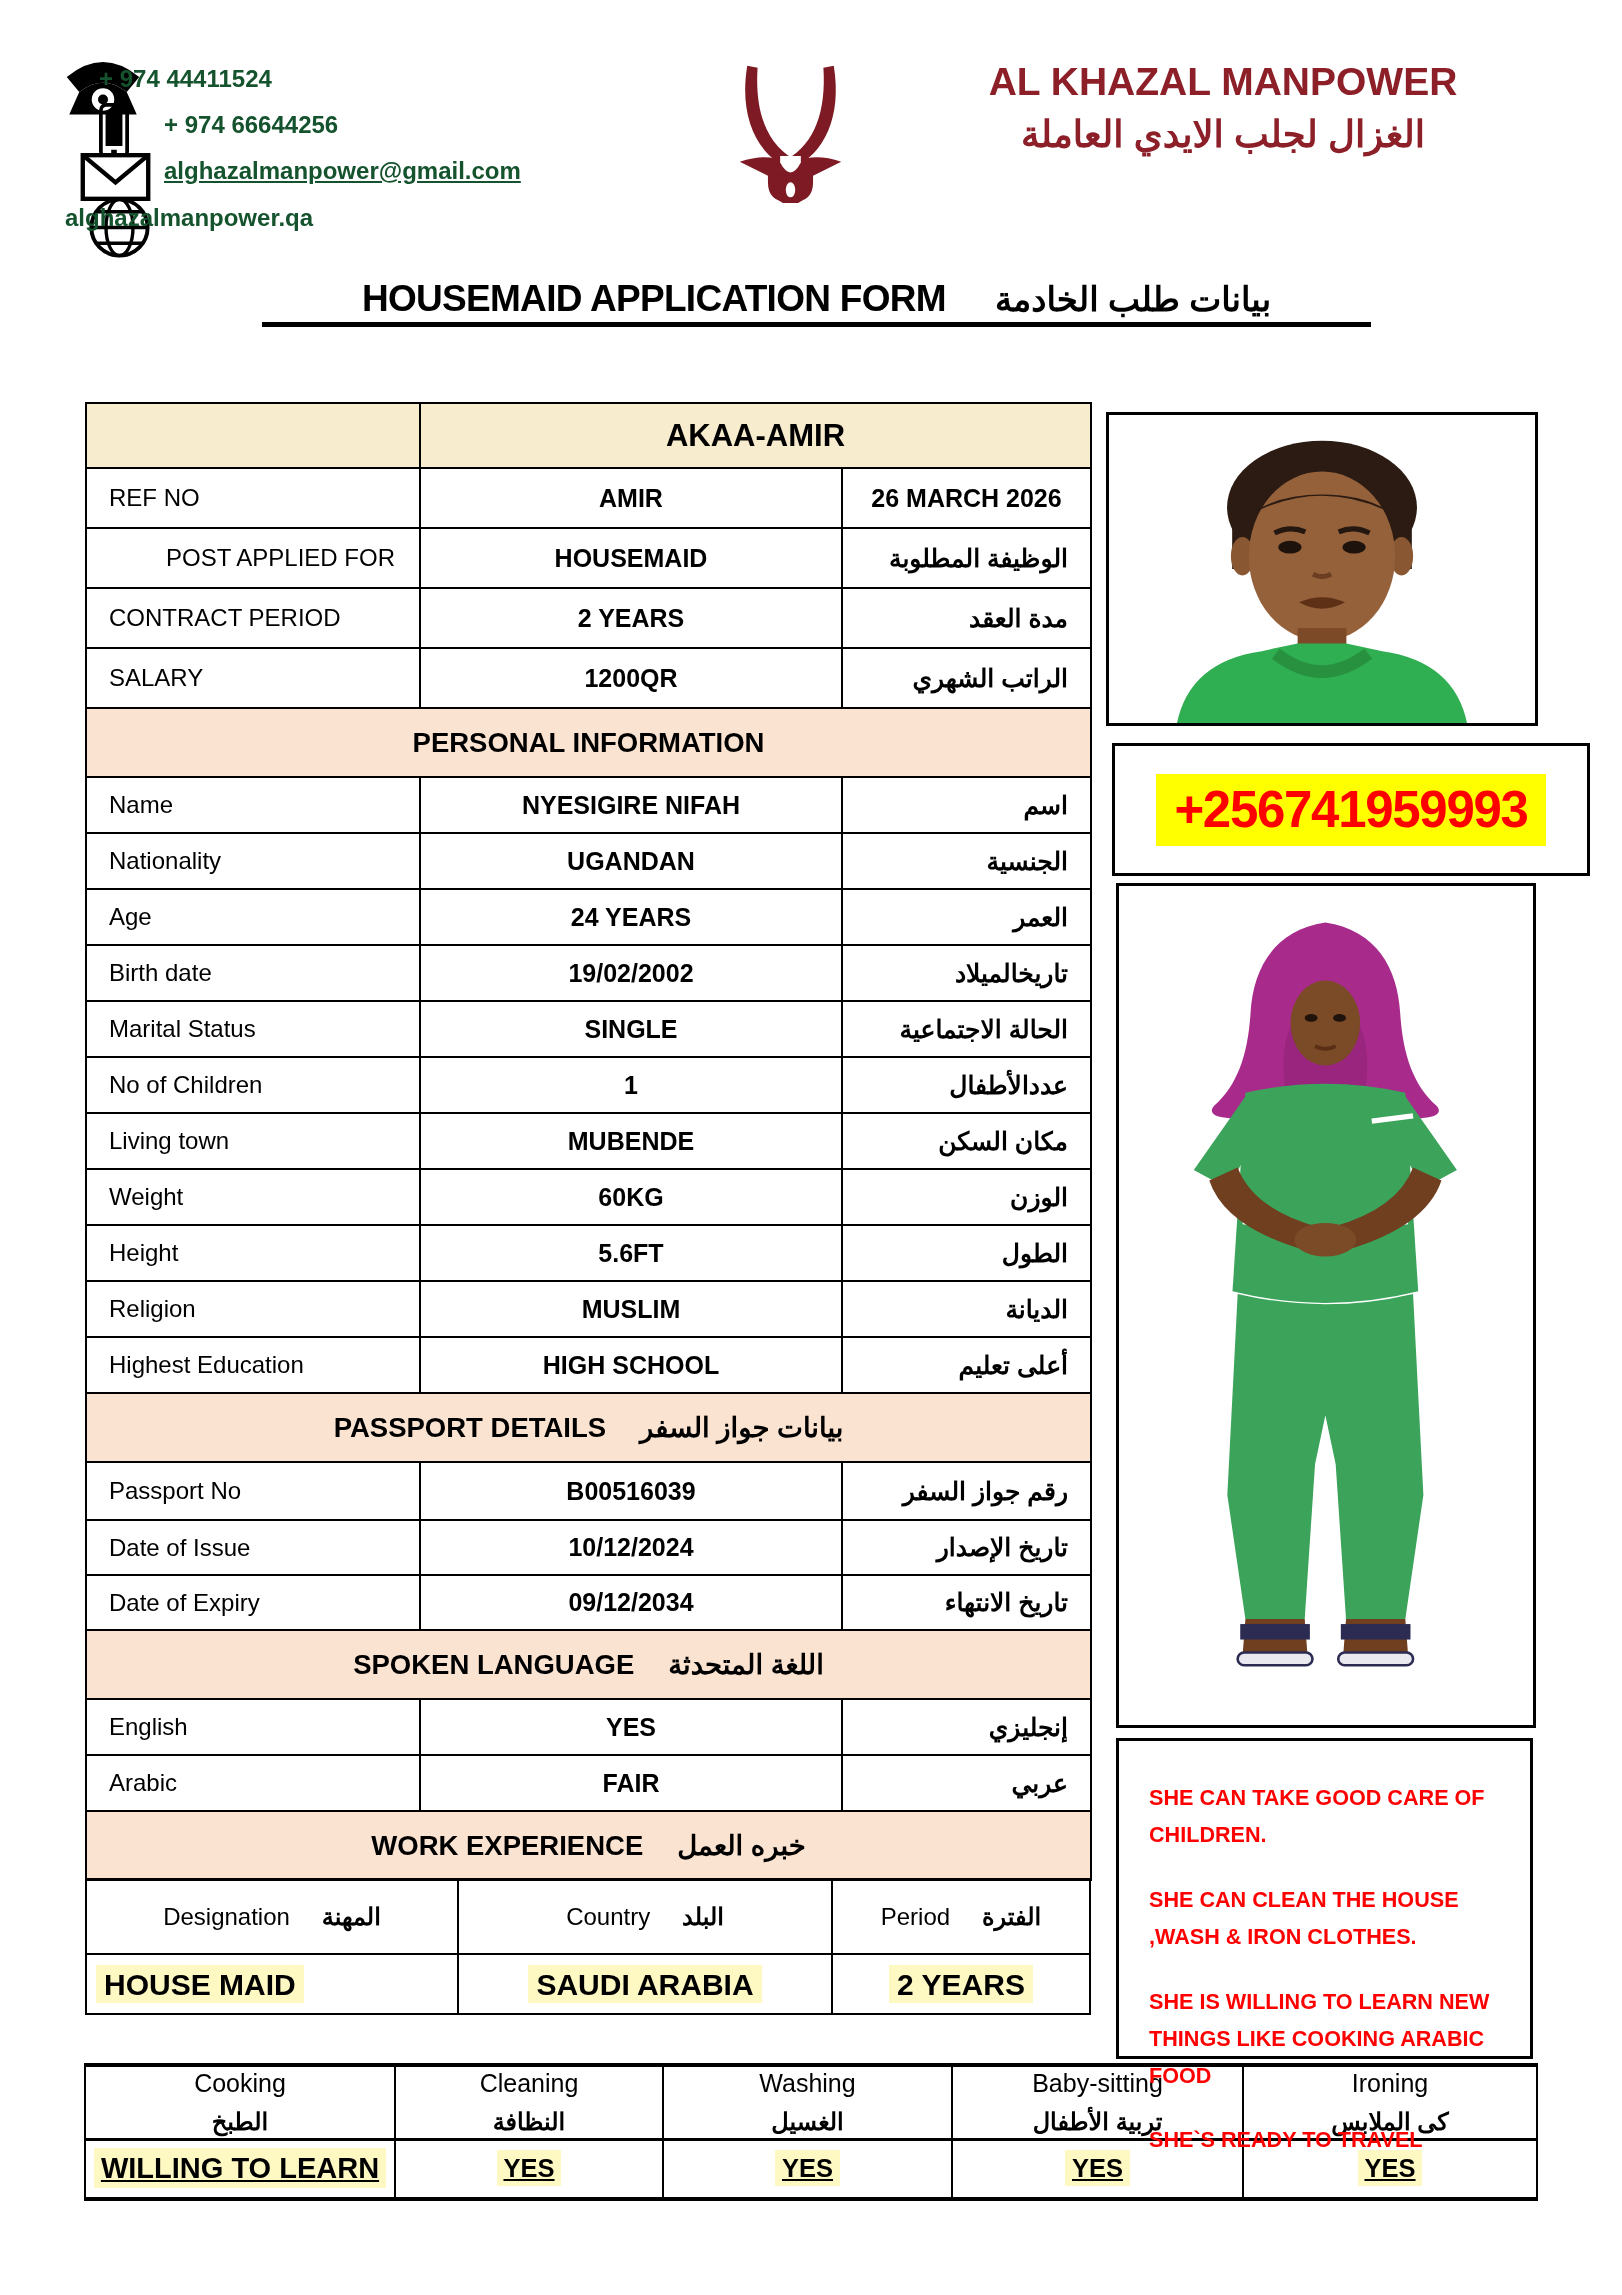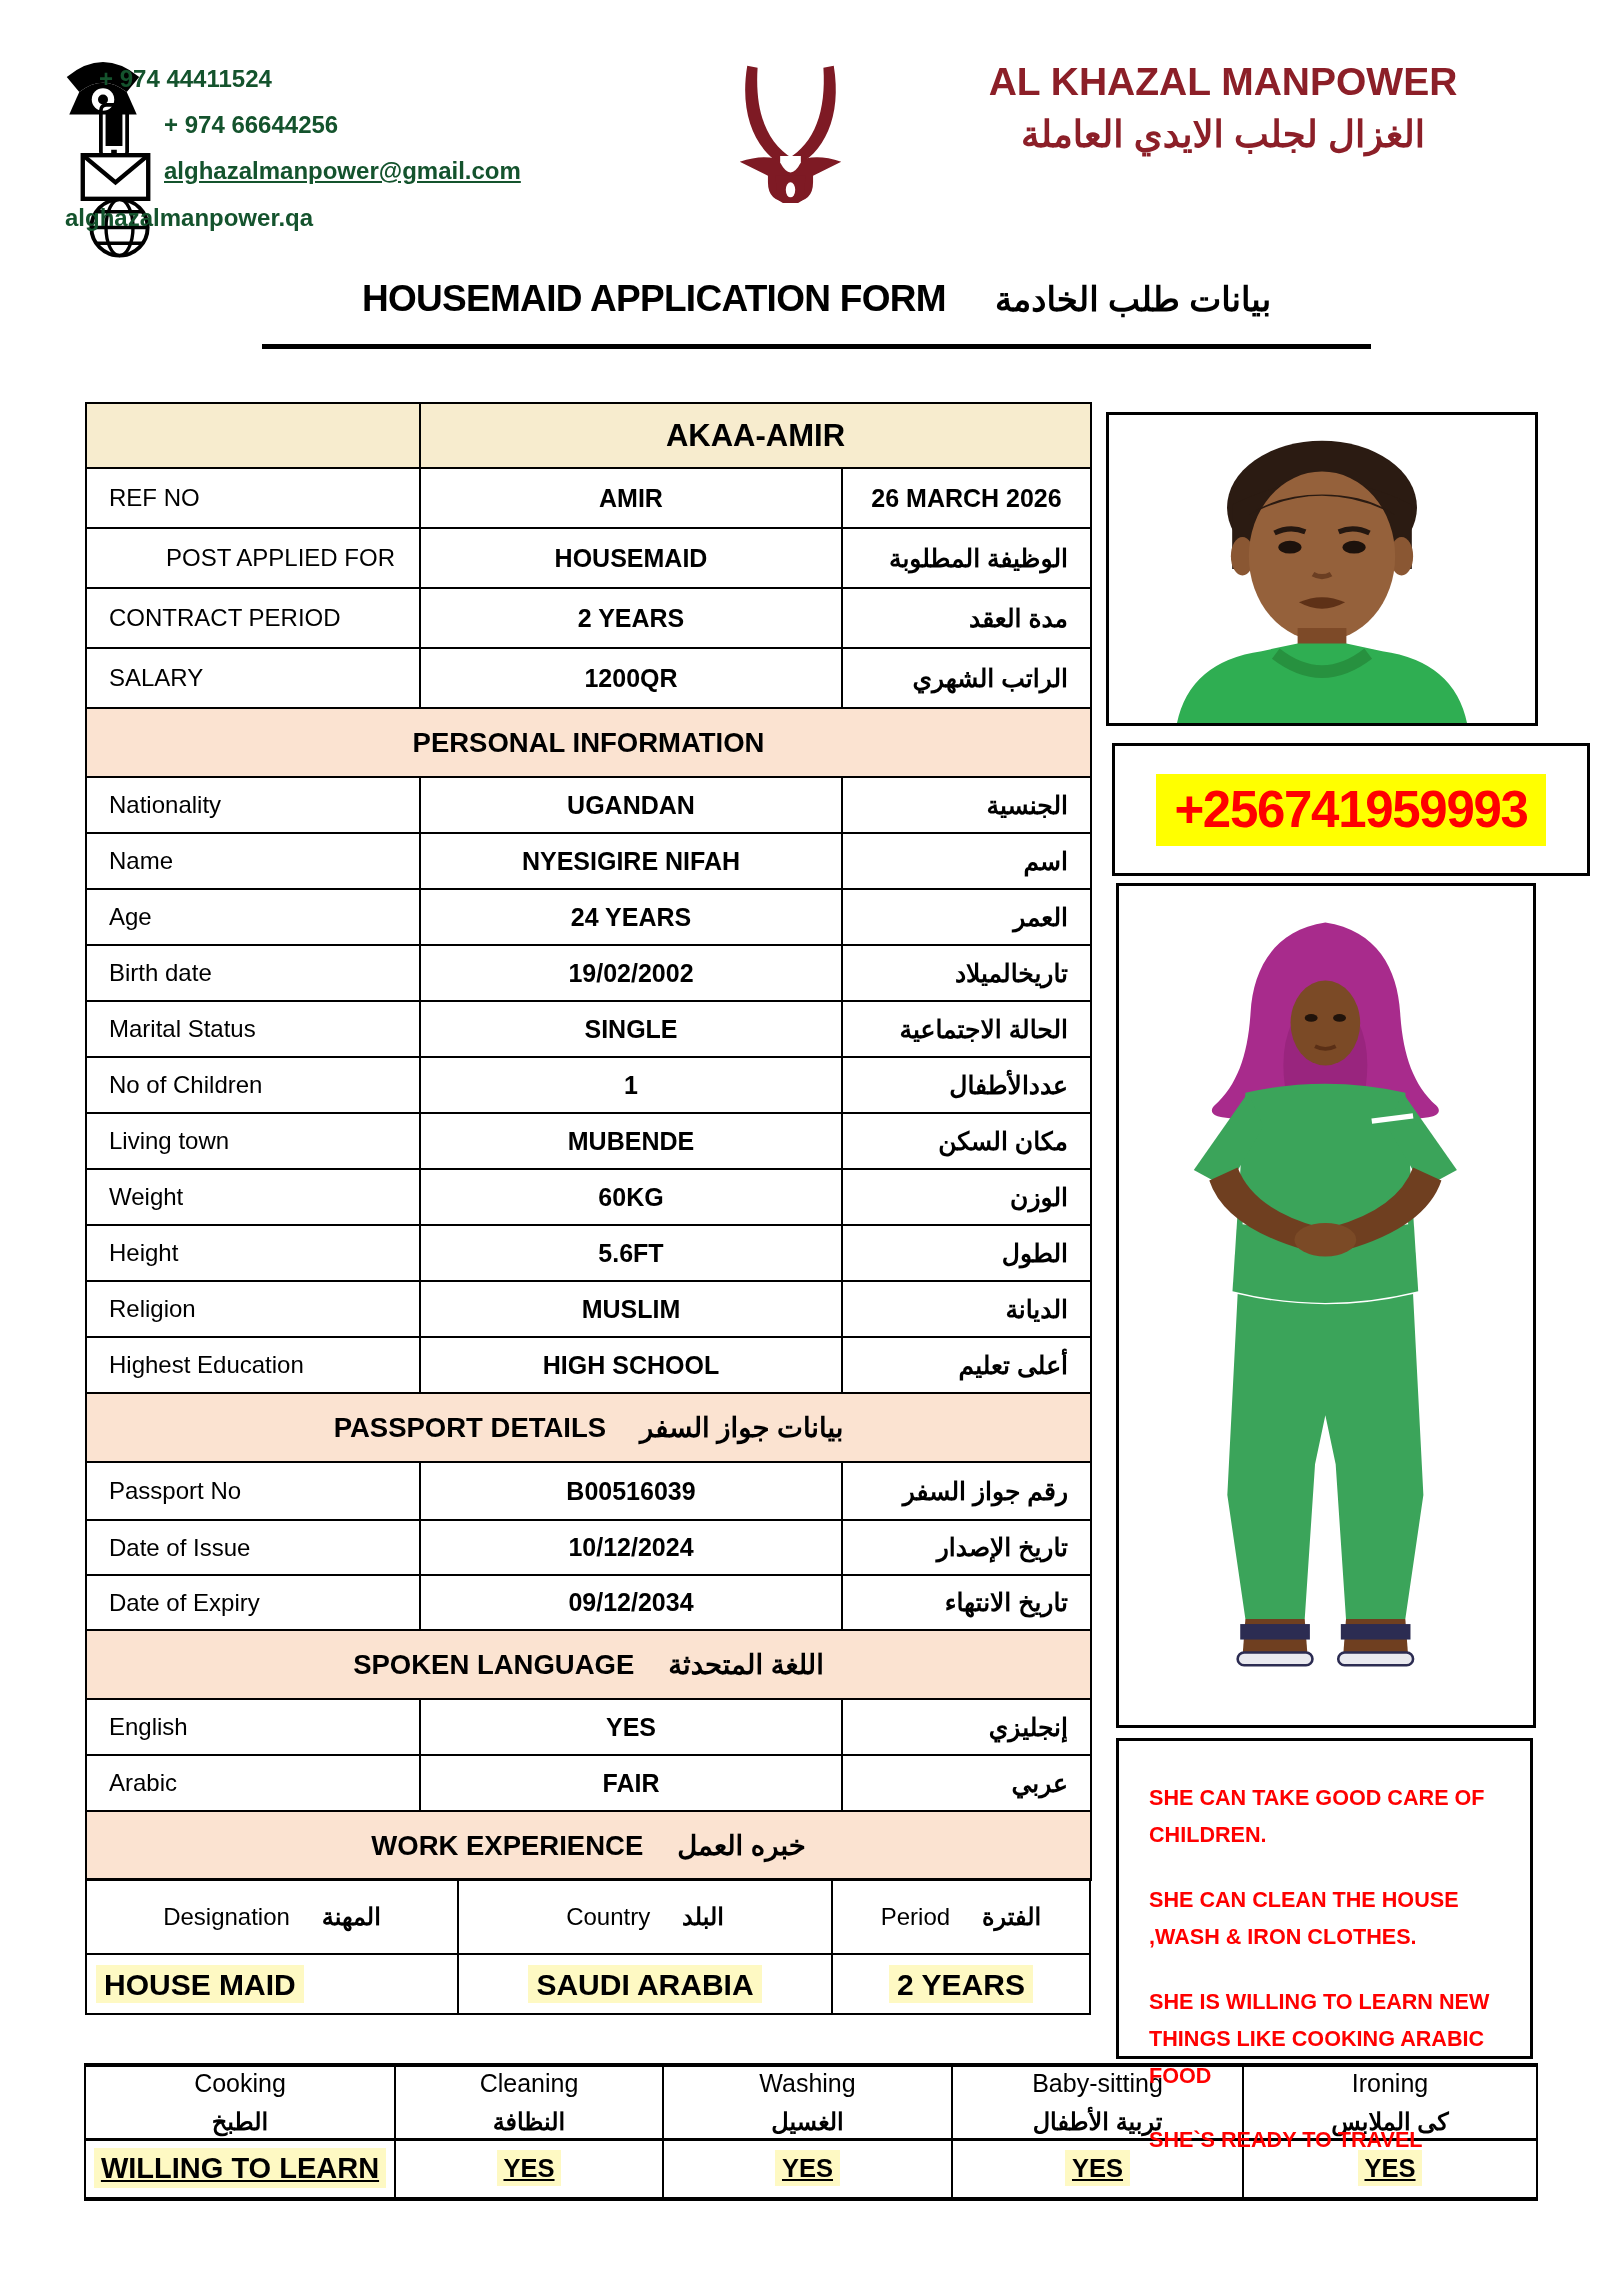--- a/index.html
+++ b/index.html
@@ -13,21 +13,21 @@
   .underline { text-decoration:underline; }
 
   
   .logo { position:absolute; left:715px; top:62px; width:151px; height:141px; }
   .brand { position:absolute; left:968px; top:60px; width:510px; text-align:center; color:#8C1F28; }
   .brand-en { font-size:39px; font-weight:bold; letter-spacing:0px; white-space:nowrap; }
   .brand-ar { font-size:37px; font-weight:bold; margin-top:9.2px; direction:rtl; }
 
   
   .title { position:absolute; left:262px; top:278px; width:1109px; text-align:center;
-           border-bottom:5.9px solid #000; padding-bottom:24px; white-space:nowrap; }
+           border-bottom:5.9px solid #000; padding-bottom:2px; white-space:nowrap; }
   .title-en { font-size:37px; font-weight:bold; letter-spacing:-0.7px; }
   .title-ar { font-size:34px; font-weight:bold; margin-left:46px; direction:rtl; display:inline-block; }
 
   
   table { border-collapse:collapse; table-layout:fixed; }
   td { border:2.6px solid #000; vertical-align:middle; overflow:hidden; }
   .main-tables { position:absolute; left:85px; top:402px; width:1004px; }
   .mainA, .mainB { width:1004px; }
   .mainB { margin-top:-2.6px; }
   .lab  { font-size:24px; font-weight:400; padding-left:22px; text-align:left; }
@@ -163,28 +163,28 @@
         <td class="val">1200QR</td>
         <td class="arb">الراتب الشهري</td>
       </tr>
 
       <tr class="h105">
         <td class="peach sechead" colspan="3">
           <span class="sec-en">PERSONAL INFORMATION</span>
         </td>
       </tr>
       <tr class="h86">
+        <td class="lab">Name</td>
+        <td class="val">NYESIGIRE NIFAH</td>
+        <td class="arb">اسم</td>
+      </tr>
+      <tr class="h86">
         <td class="lab">Nationality</td>
         <td class="val">UGANDAN</td>
         <td class="arb">الجنسية</td>
-      </tr>
-      <tr class="h86">
-        <td class="lab">Name</td>
-        <td class="val">NYESIGIRE NIFAH</td>
-        <td class="arb">اسم</td>
       </tr>
       <tr class="h86">
         <td class="lab">Age</td>
         <td class="val">24 YEARS</td>
         <td class="arb">العمر</td>
       </tr>
       <tr class="h86">
         <td class="lab">Birth date</td>
         <td class="val">19/02/2002</td>
         <td class="arb">تاريخالميلاد</td>

